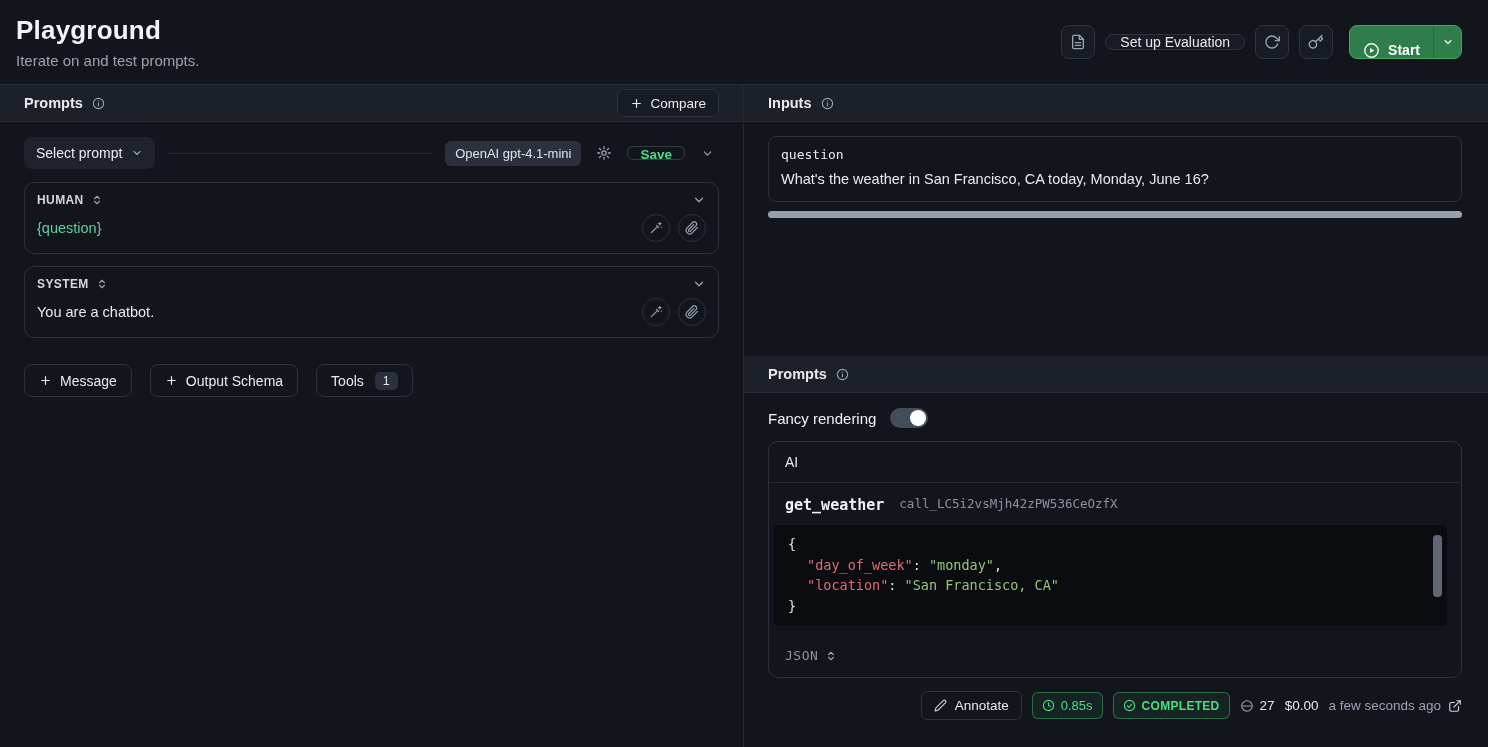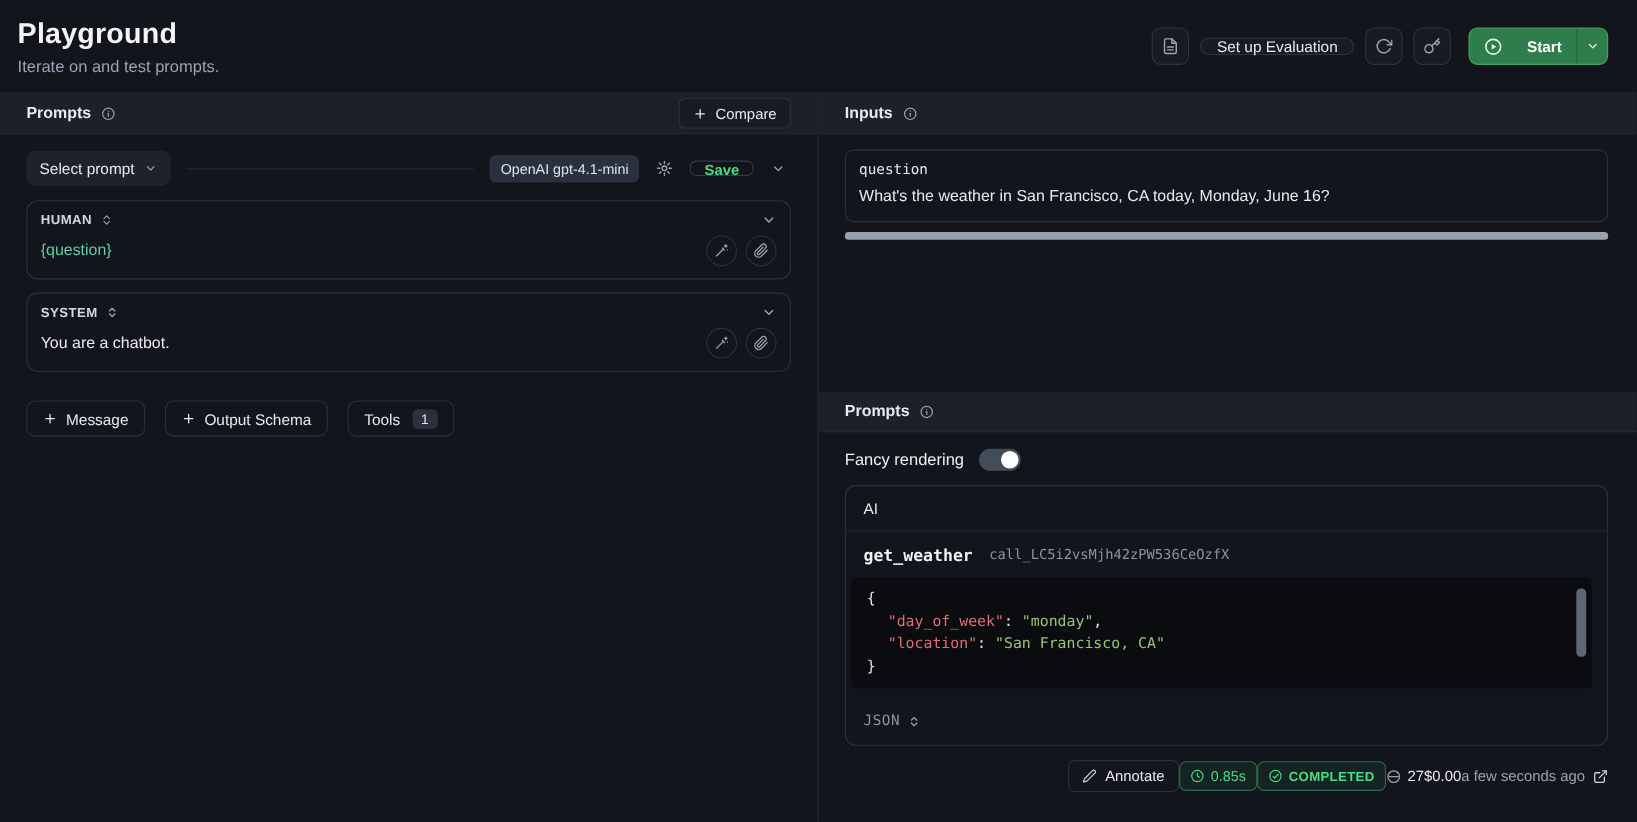--- a/index.html
+++ b/index.html
@@ -10,21 +10,21 @@
   .ic{display:inline-flex;align-items:center;justify-content:center;color:#9aa3b2;flex:none}
 
   
   .topbar{height:84px;display:flex;align-items:center;justify-content:space-between;padding:0 26px 0 16px}
   .page-title{font-size:26px;font-weight:700;letter-spacing:.2px;color:#f3f4f6}
   .page-subtitle{margin-top:6px;font-size:15px;color:#9aa3b2}
   .top-actions{display:flex;align-items:center;gap:10px}
   .icon-btn{width:34px;height:34px;border:1px solid #2e3440;border-radius:8px;display:flex;align-items:center;justify-content:center;color:#cdd3dc;background:#171b23}
   .outline-btn{height:16px;border:1px solid #2e3440;border-radius:8px;padding:0 14px;color:#e8eaed;font-size:14px;background:#171b23;display:flex;align-items:center}
   .start-group{display:flex;height:34px;border-radius:8px;overflow:hidden;border:1px solid #44a565;background:#2e7d4b;margin-left:6px}
-  .start-main{display:flex;align-items:center;gap:22px;padding:0 13px;color:#fff;font-weight:600;font-size:14px}
+  .start-main{display:flex;align-items:flex-start;gap:8px;padding:16px 13px;color:#fff;font-weight:600;font-size:14px}
   .start-main .ic{color:#eaf6ee}
   .start-caret{width:28px;display:flex;align-items:center;justify-content:center;border-left:1px solid #256a3e;color:#eaf6ee}
 
   
   .main{height:663px;display:flex;border-top:1px solid #242a34}
   .left-panel{width:744px;border-right:1px solid #242a34;display:flex;flex-direction:column}
   .right-panel{flex:1;min-width:0;display:flex;flex-direction:column}
   .section-bar{height:37px;background:#1b2029;border-bottom:1px solid #242a34;display:flex;align-items:center;padding:0 24px;gap:9px;flex:none}
   .section-bar.spread{justify-content:space-between}
   .bar-left{display:flex;align-items:center;gap:9px}
@@ -70,21 +70,21 @@
   .tool-name{font-family:"DejaVu Sans Mono",monospace;font-size:15px;font-weight:700;color:#f0f2f4}
   .tool-id{font-family:"DejaVu Sans Mono",monospace;font-size:12.5px;color:#8b93a1}
   .code-wrap{position:relative;margin:6px 14px 10px 5px;background:#0a0c10;border-radius:4px;padding:9px 14px 10px}
   .code-line{font-family:"DejaVu Sans Mono",monospace;font-size:13.5px;line-height:1.52;color:#dfe3e8;white-space:pre}
   .code-line.ind{padding-left:19px}
   .tok-key{color:#e06c75}
   .tok-str{color:#98c379}
   .v-scroll{position:absolute;top:10px;right:5px;width:9px;height:62px;background:#5f6774;border-radius:4px;cursor:pointer}
   .json-row{display:flex;align-items:center;gap:7px;padding:12px 16px 14px;color:#8b93a1;cursor:pointer}
   .json-label{font-family:"DejaVu Sans Mono",monospace;font-size:13px;letter-spacing:.5px}
-  .status-row{display:flex;align-items:center;justify-content:flex-end;margin-top:13px}
+  .status-row{display:flex;align-items:center;justify-content:flex-end;gap:10px;margin-top:13px}
   .annotate-btn{border:1px solid #2b313c;border-radius:6px;height:29px;padding:0 12px;display:flex;align-items:center;gap:8px;font-size:13.5px;color:#e8eaed}
   .green-badge{display:flex;align-items:center;gap:6px;border:1px solid rgba(74,222,128,.4);background:rgba(74,222,128,.07);color:#4ade80;border-radius:6px;height:27px;padding:0 9px;font-size:13px}
   .green-badge .ic{color:#4ade80}
   .green-badge.completed{font-size:12px;font-weight:700;letter-spacing:.3px}
   .metric{display:flex;align-items:center;gap:6px;font-size:13.5px;color:#e8eaed}
   .time-ago{display:flex;align-items:center;gap:7px;color:#9aa3b2;font-size:13.5px;cursor:pointer}
 </style>
 </head>
 <body>
 

